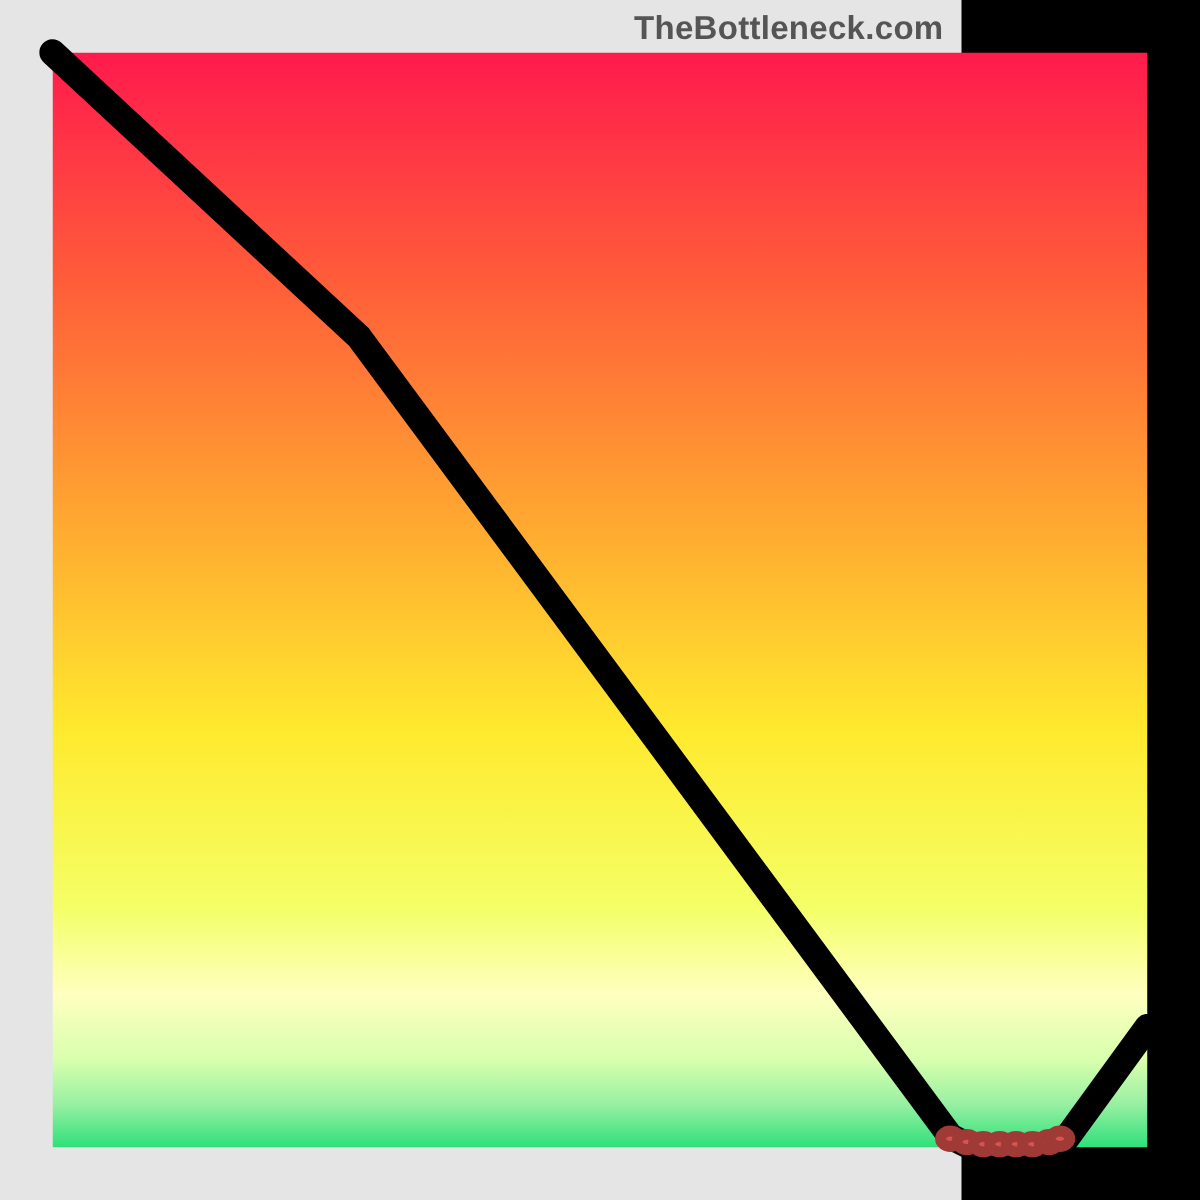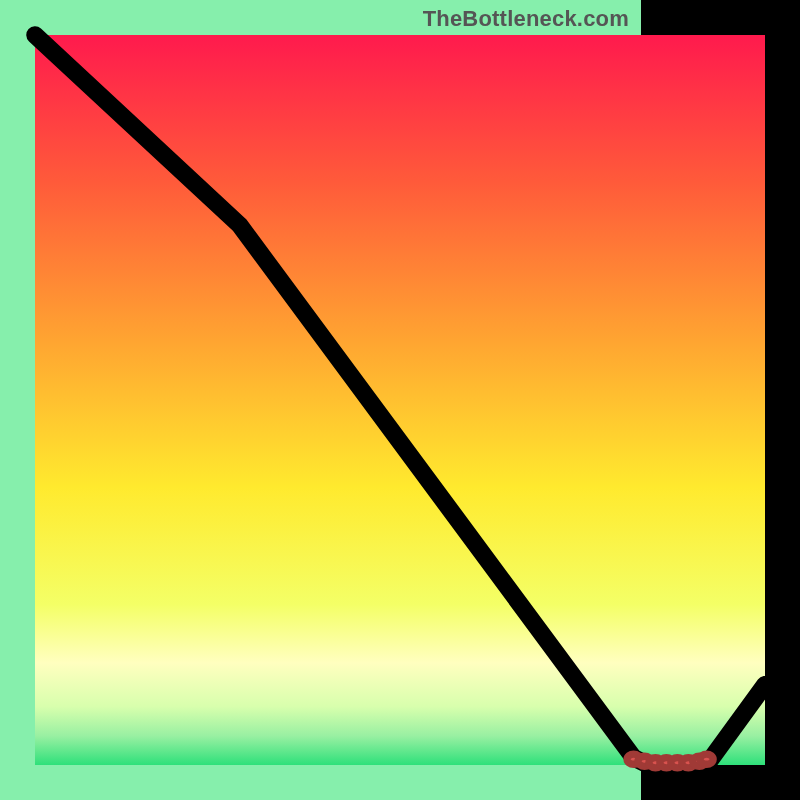--- a/index.html
+++ b/index.html
@@ -8,21 +8,21 @@
     width: 800px;
     height: 800px;
     background: #000;
     overflow: hidden;
     font-family: Arial, Helvetica, sans-serif;
   }
   .stage {
     position: relative;
     width: 641px;
     height: 800px;
-    background: #86efac;
+    background: #e5e5e5;
   }
   .watermark {
     position: absolute;
     top: 6px;
     right: 12px;
     color: #555;
     font-size: 22px;
     font-weight: bold;
     letter-spacing: 0.2px;
     user-select: none;

